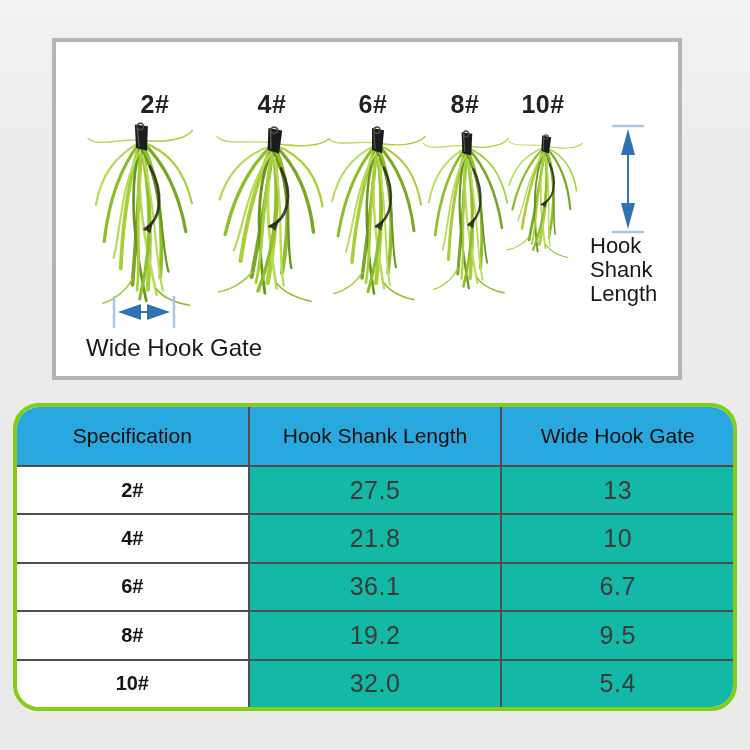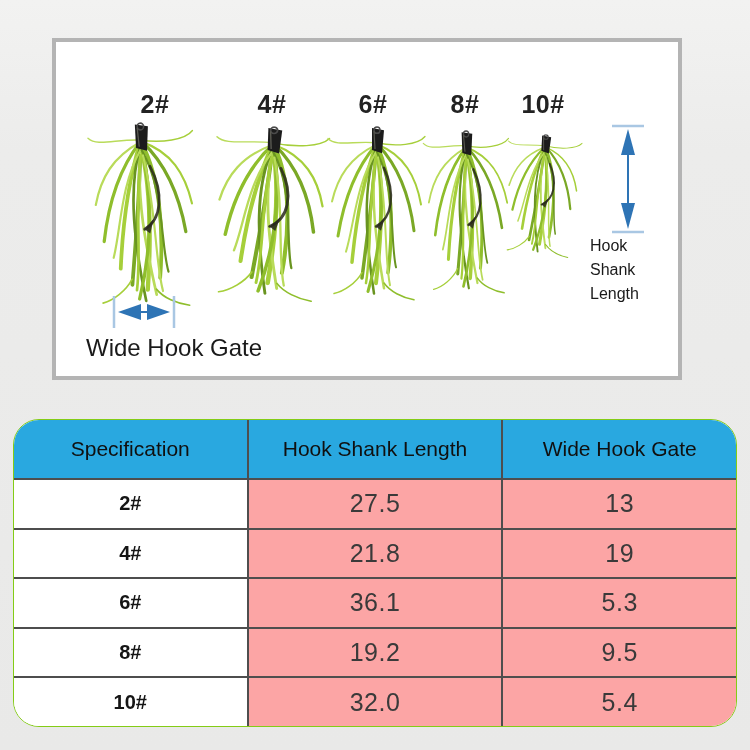--- a/index.html
+++ b/index.html
@@ -17,46 +17,46 @@
   .panel-inner { position:absolute; inset:0; }
   .size-label {
     position:absolute; top:48px; transform:translateX(-50%);
     font-size:25px; font-weight:bold; color:#222; letter-spacing:0.5px;
     white-space:nowrap;
   }
   .lure { position:absolute; overflow:visible; }
   .v-measure { position:absolute; left:552px; top:82px; width:40px; height:110px; }
   .shank-annotation {
     position:absolute; left:534px; top:192px; width:120px;
-    font-size:16px; line-height:24px; color:#1a1a1a; white-space:pre-line;
+    font-size:22px; line-height:24px; color:#1a1a1a; white-space:pre-line;
   }
   .h-measure { position:absolute; left:56px; top:252px; width:64px; height:36px; }
   .gate-annotation {
     position:absolute; left:30px; top:292px;
     font-size:24px; color:#1a1a1a; white-space:nowrap;
   }
   .spec-table-wrap {
-    position:absolute; left:13px; top:419px; width:724px; height:308px;
-    border:1px solid #84cc16; border-radius:26px; overflow:hidden; background:#fff;
+    position:absolute; left:13px; top:403px; width:724px; height:308px;
+    border:4px solid #84cc16; border-radius:26px; overflow:hidden; background:#fff;
   }
   table.spec {
     width:calc(100% + 4px); height:calc(100% + 4px); margin:-2px;
     border-collapse:collapse; table-layout:fixed;
   }
   table.spec th, table.spec td {
     border:2px solid #4e4e4e; text-align:center; vertical-align:middle;
   }
   table.spec th {
     background:#29a8e0; height:60px; font-size:21px; font-weight:normal; color:#101010;
   }
   table.spec col.c1 { width:32.4%; }
   table.spec col.c2 { width:35.2%; }
   table.spec col.c3 { width:32.4%; }
   td.spec-name { font-weight:bold; font-size:20px; color:#151515; background:#fff; }
-  td.spec-val  { font-weight:300; font-size:25px; color:#3a3a3a; background:#fca5a5; letter-spacing:0.5px; }
+  td.spec-val  { font-weight:300; font-size:25px; color:#3a3a3a; background:#14b8a6; letter-spacing:0.5px; }
   .hidden-defs { position:absolute; width:0; height:0; overflow:hidden; }
 </style>
 </head>
 <body>
 
 <svg class="hidden-defs" aria-hidden="true">
   <defs>
     <symbol id="jig" viewBox="0 0 100 170">
       <g fill="none" stroke-linecap="round">
         <path d="M50 18 C30 40, 18 70, 12 105" stroke="#8fbe2c" stroke-width="3"></path>
@@ -159,26 +159,26 @@
     </thead>
     <tbody>
       <tr>
         <td class="spec-name">2#</td>
         <td class="spec-val">27.5</td>
         <td class="spec-val">13</td>
       </tr>
       <tr>
         <td class="spec-name">4#</td>
         <td class="spec-val">21.8</td>
-        <td class="spec-val">19</td>
+        <td class="spec-val">10</td>
       </tr>
       <tr>
         <td class="spec-name">6#</td>
         <td class="spec-val">36.1</td>
-        <td class="spec-val">5.3</td>
+        <td class="spec-val">6.7</td>
       </tr>
       <tr>
         <td class="spec-name">8#</td>
         <td class="spec-val">19.2</td>
         <td class="spec-val">9.5</td>
       </tr>
       <tr>
         <td class="spec-name">10#</td>
         <td class="spec-val">32.0</td>
         <td class="spec-val">5.4</td>

